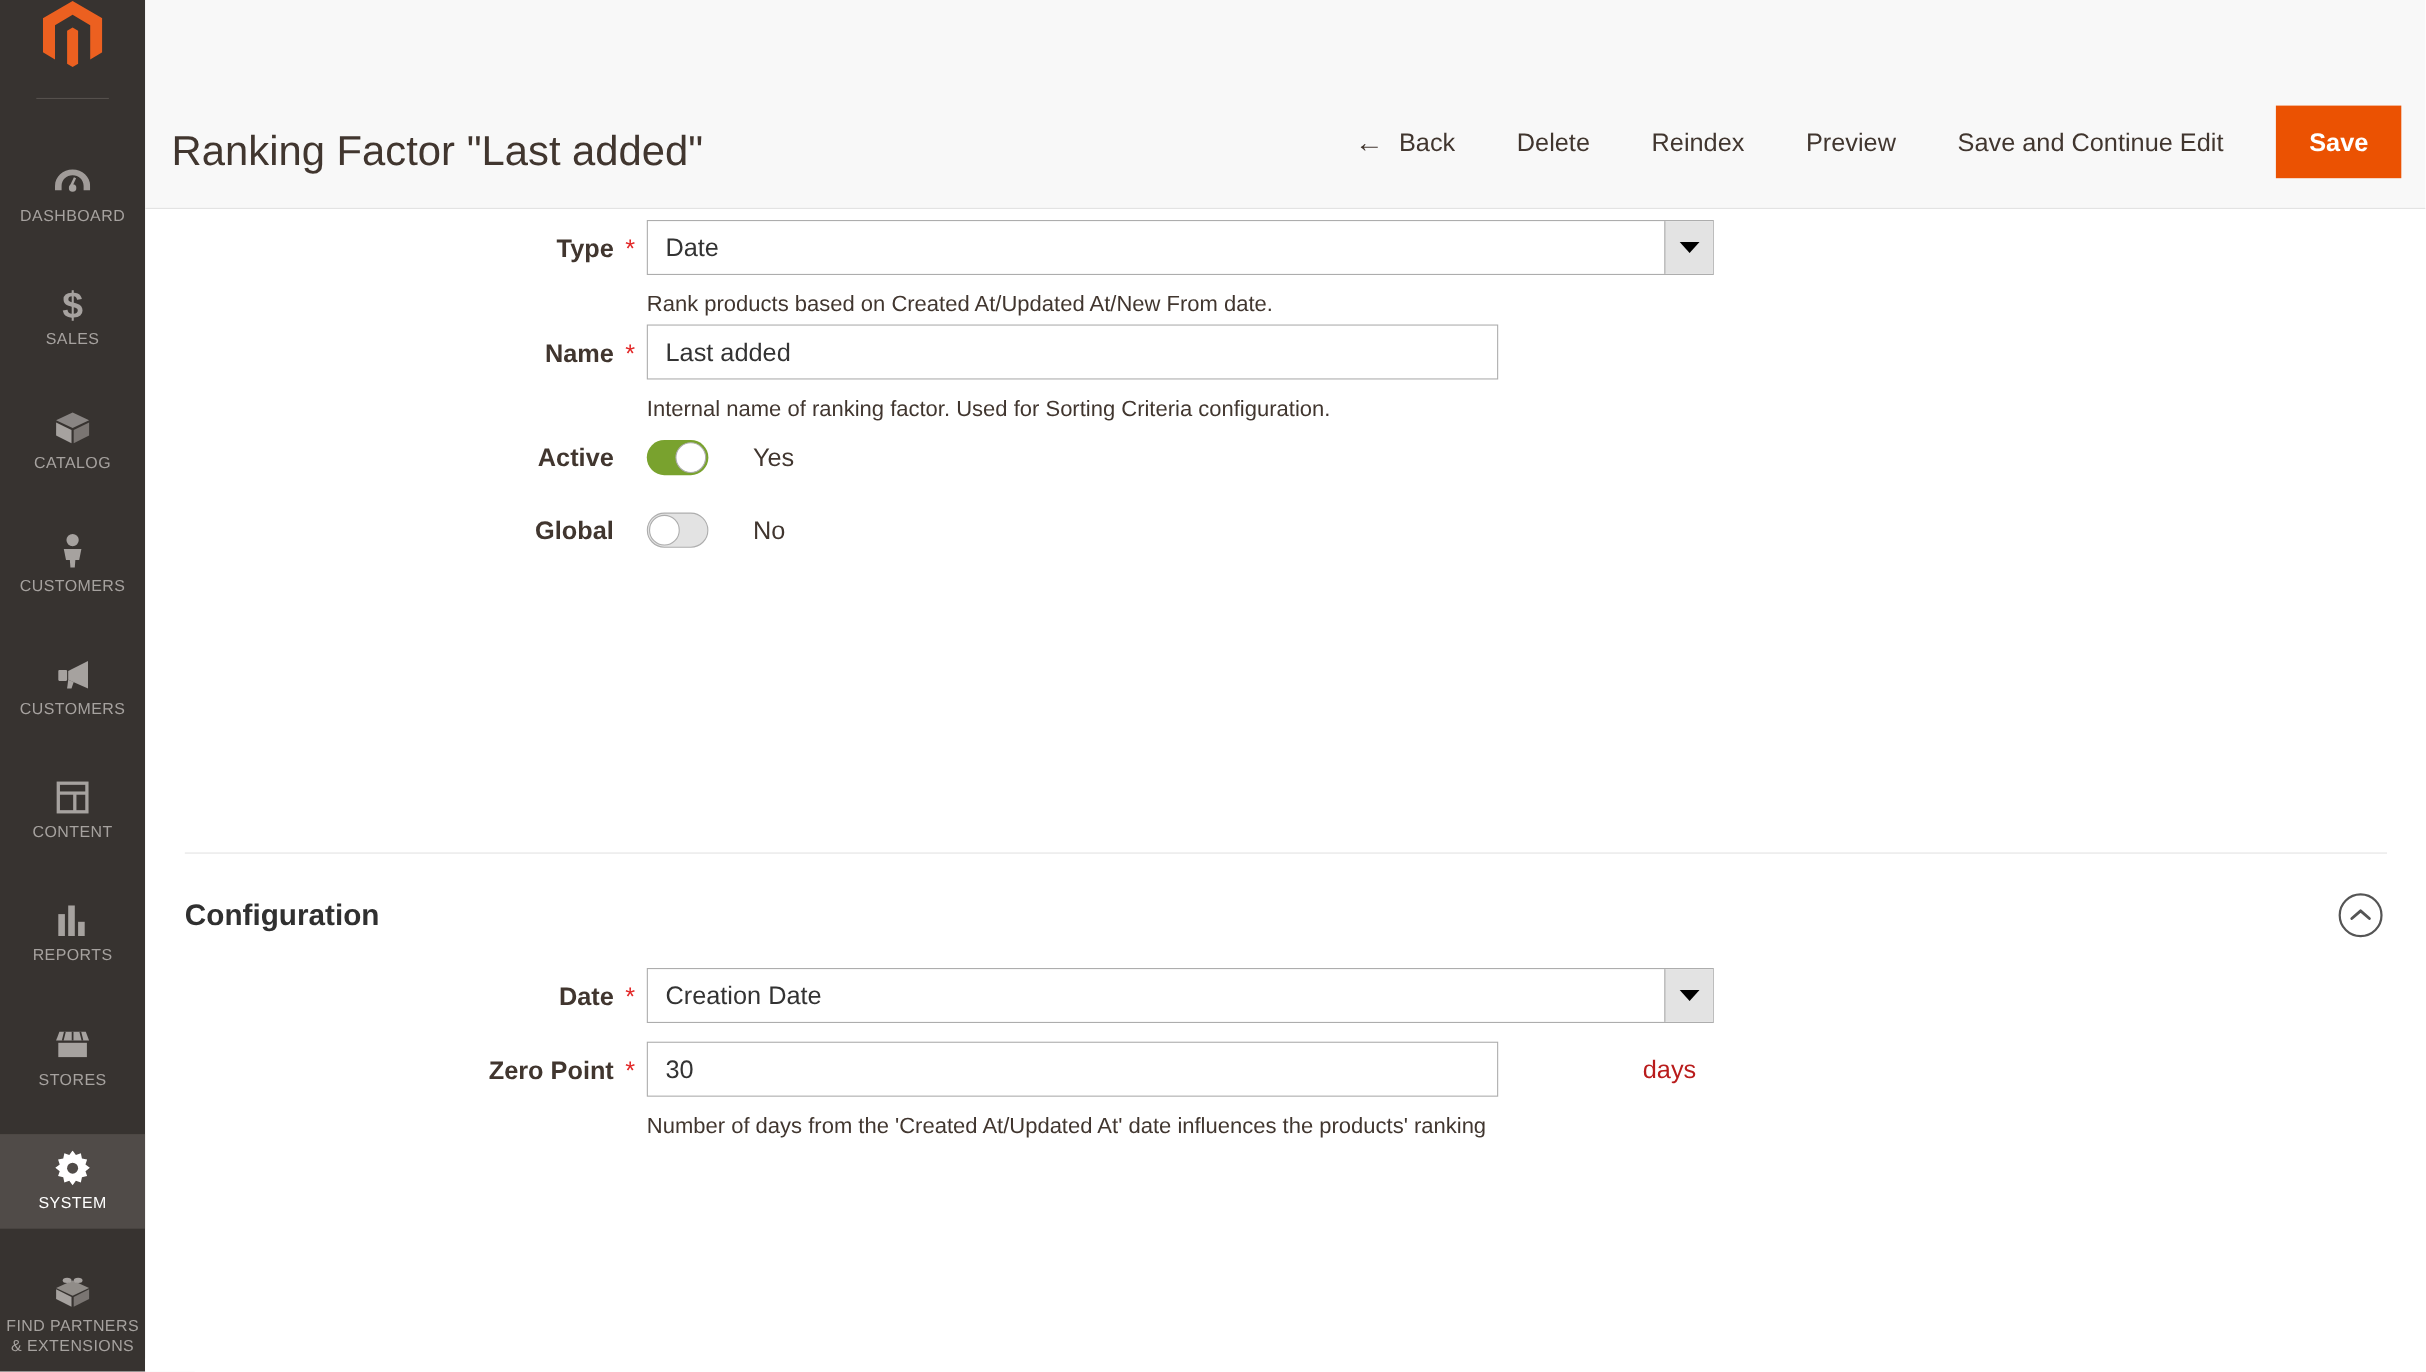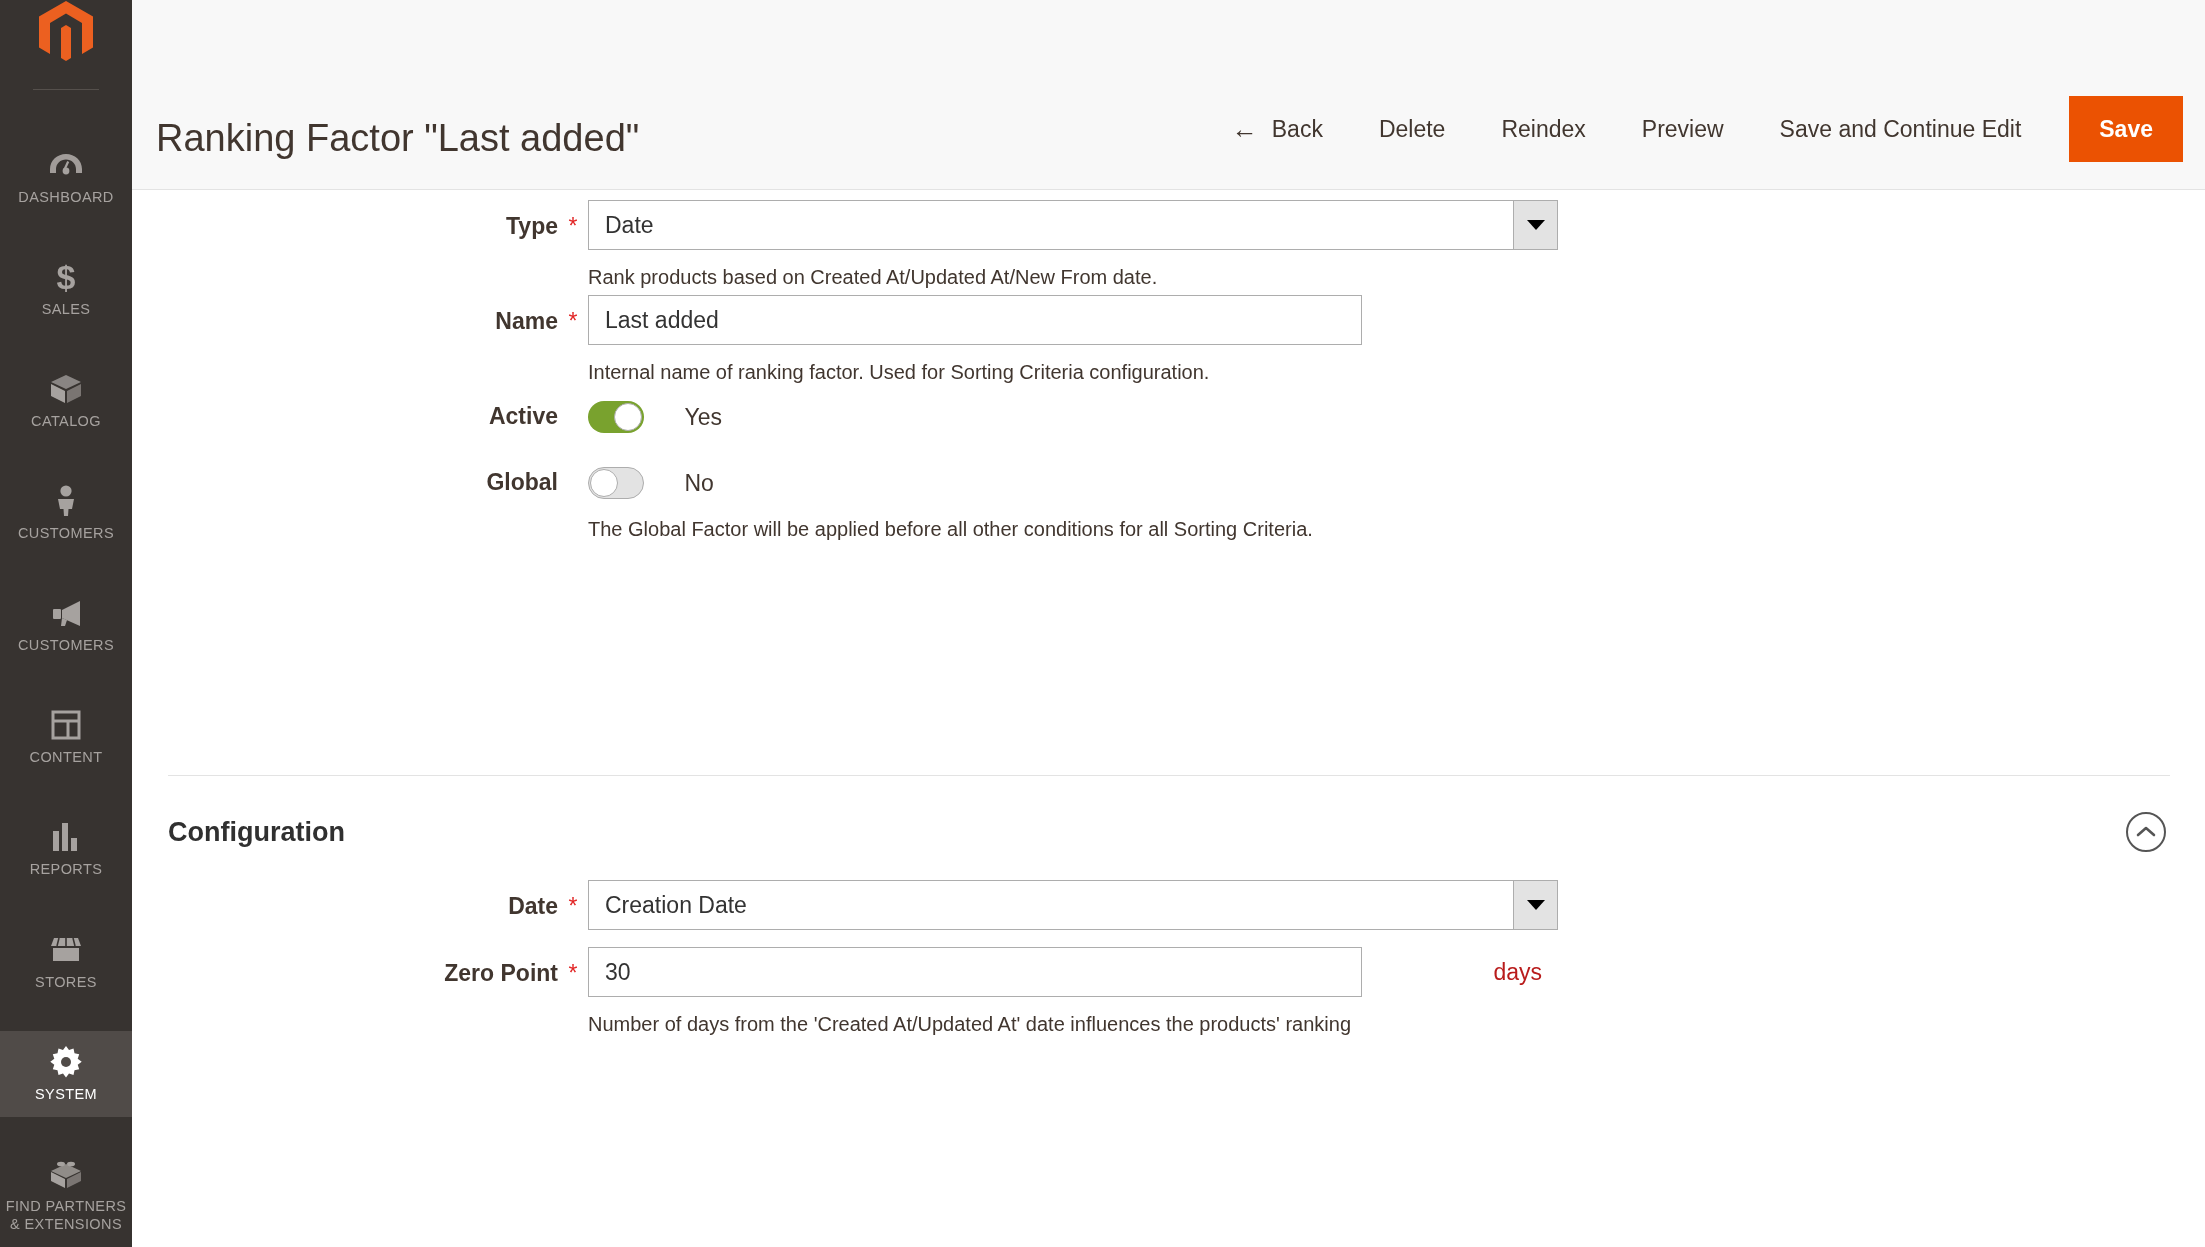--- a/index.html
+++ b/index.html
@@ -378,21 +378,20 @@
 
     <div class="field-row" style="left:36px; top:266px;">
       <div class="field-label">
         <span>Global</span><span class="req-star"></span>
       </div>
       <div class="field-control">
         <div style="line-height:52px;">
           <span class="toggle off"><span class="knob"></span></span>
           <span class="toggle-text">No</span>
         </div>
-        <div class="help-text" style="margin-top:8px;">The Global Factor will be applied before all other conditions for all Sorting Criteria.</div>
       </div>
     </div>
 
     <div class="divider"></div>
     <div class="section-head">
       <span class="section-title">Configuration</span>
       <span class="collapse-ic">
         <svg width="22" height="14" viewBox="0 0 22 14" fill="none" stroke="#555555" stroke-width="2.6" stroke-linecap="round" stroke-linejoin="round">
           <polyline points="3,10 11,3 19,10"></polyline>
         </svg>

